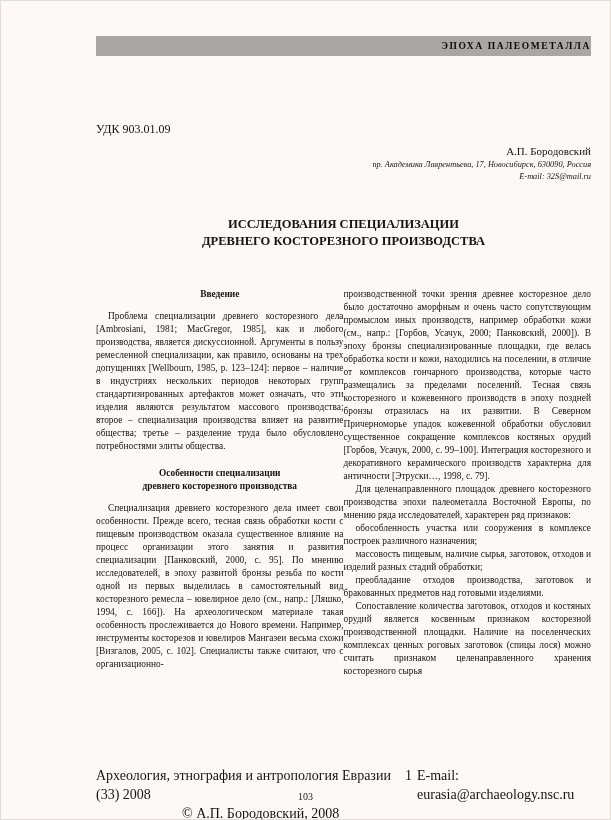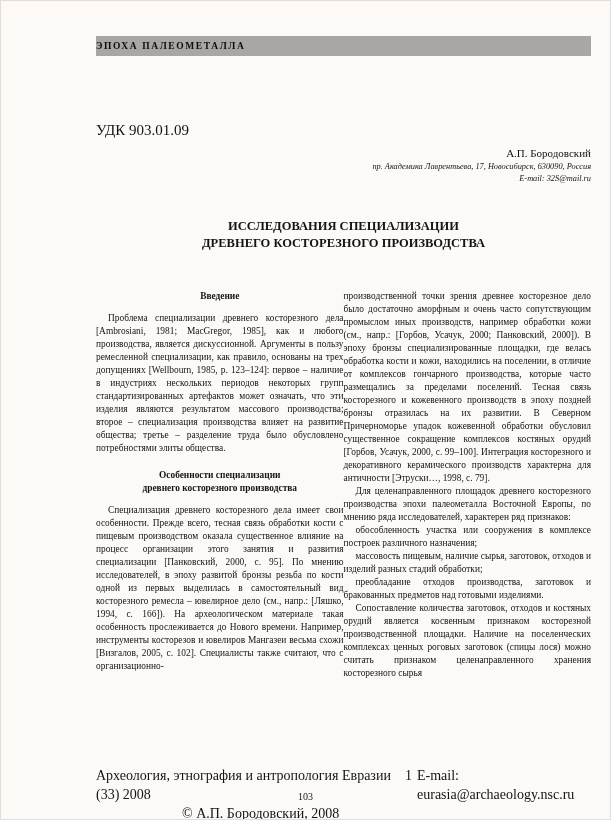--- a/index.html
+++ b/index.html
@@ -18,29 +18,29 @@
     position: absolute;
     left: 95px; top: 0;
     width: 495px; height: 100%;
   }
   .banner {
     margin-top: 35px;
     height: 20px;
     background: #a9a6a3;
     display: flex;
     align-items: center;
-    justify-content: flex-start;
+    justify-content: flex-end;
     font-weight: bold;
     font-size: 9.5px;
     letter-spacing: 1.6px;
     color: #0c0c0c;
   }
   .udk {
     margin-top: 66px;
-    font-size: 15px;
+    font-size: 12px;
   }
   .author-block {
     margin-top: 7px;
     text-align: right;
     line-height: 1.4;
   }
   .author-name { font-weight: normal; font-size: 11px; }
   .author-line { font-style: italic; font-size: 8.3px; }
   .article-title {
     margin-top: 33px;

